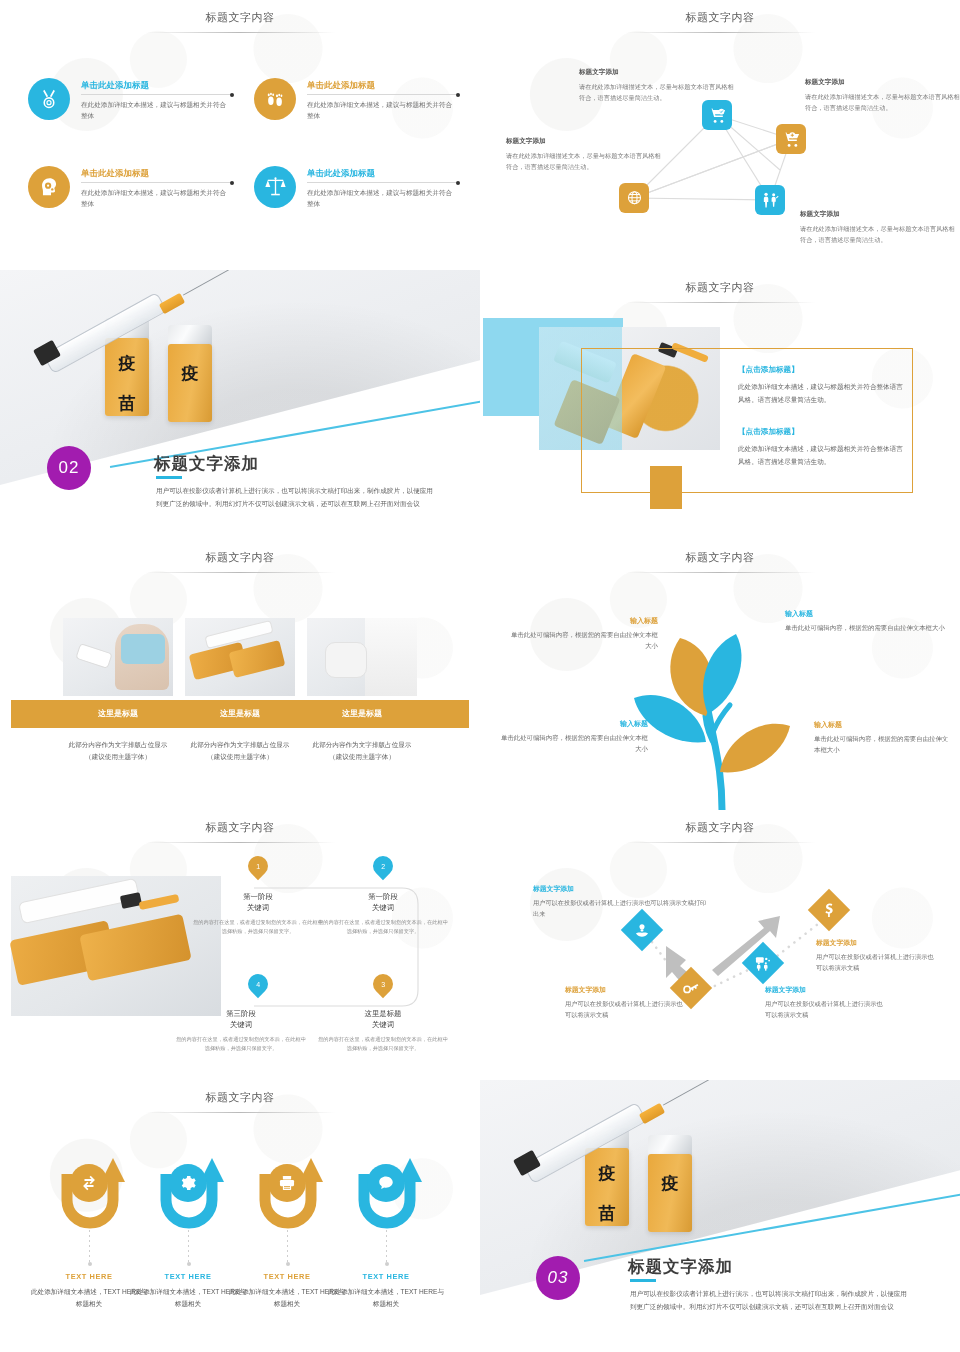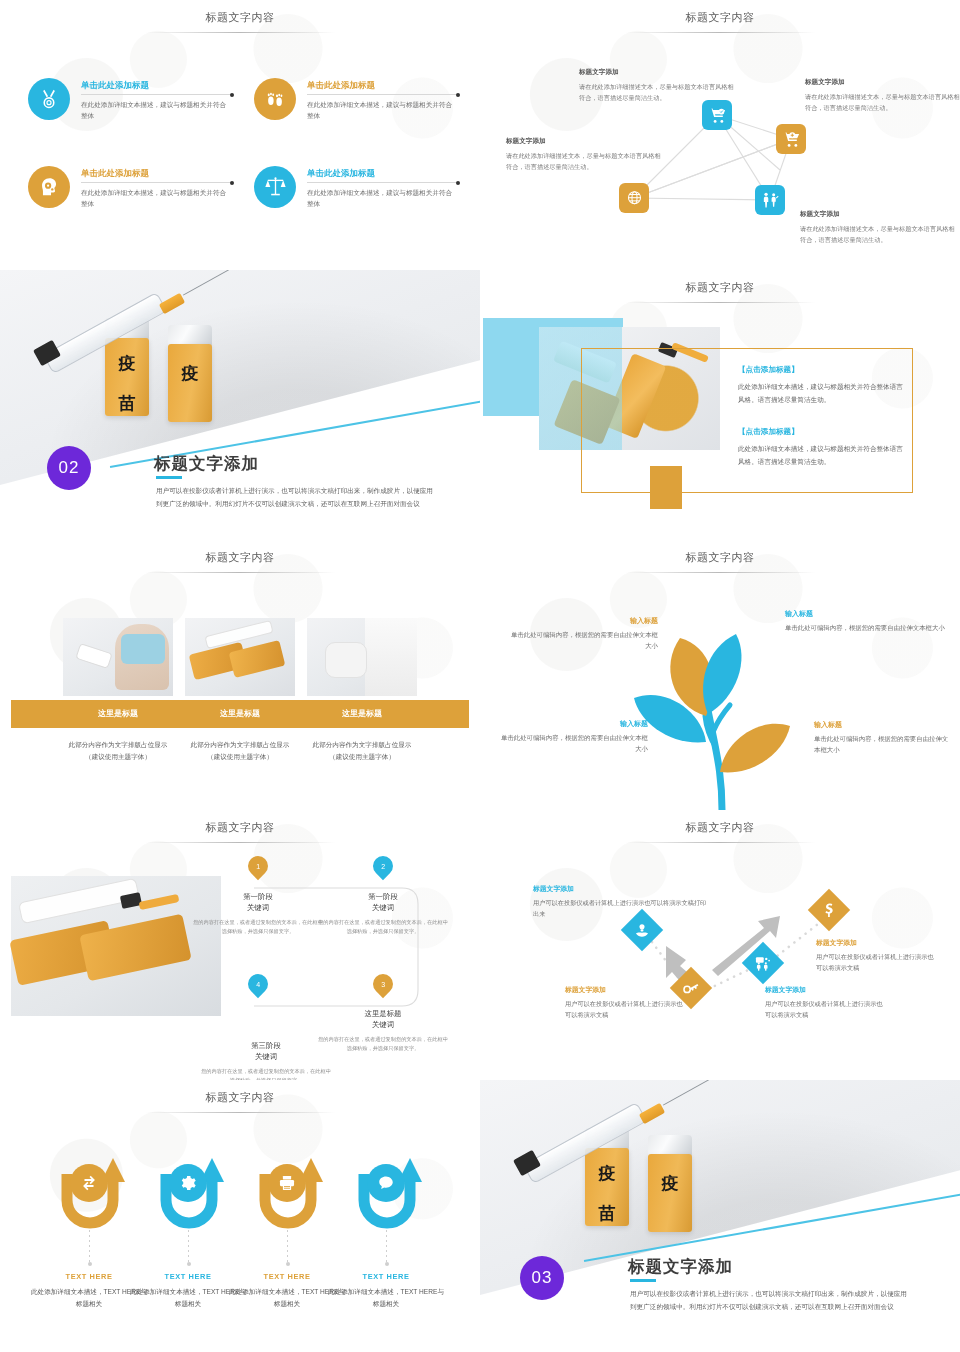--- a/index.html
+++ b/index.html
@@ -64,21 +64,21 @@
              background:linear-gradient(120deg,#e8eaec,#fbfcfd 40%,#c9ced3); }
   .vialtxt { position:absolute; color:#1a1a1a; font-weight:bold; text-align:center;
              font-family:"DejaVu Sans", sans-serif; }
   .syr { position:absolute; border-radius:6px;
          background:linear-gradient(180deg,rgba(255,255,255,.95),rgba(226,231,236,.9));
          border:1px solid rgba(180,188,196,.8); }
   .needle { position:absolute; background:#8f959b; }
   .hub { position:absolute; background:linear-gradient(180deg,#f6b23c,#e09b2a); border-radius:2px; }
   .diag { position:absolute; height:1.6px; background:#4cc3e6; transform-origin:left center; }
   .numcirc { position:absolute; width:44px; height:44px; border-radius:50%;
-             background:#6d28d9; color:#fff; display:flex; align-items:center;
+             background:#a21caf; color:#fff; display:flex; align-items:center;
              justify-content:center; font-size:17px; letter-spacing:1px; }
   .heroH { position:absolute; font-size:16.5px; color:#3d3d3d; font-weight:bold;
            letter-spacing:1px; }
   .heroRule { position:absolute; width:26px; height:2.5px; background:#29b6e0; }
   .heroP { position:absolute; font-size:6.6px; color:#5e5e5e; line-height:1.95; width:282px; }
 
   
   .cyanbox { position:absolute; background:#8ed8ef; }
   .photo4 { position:absolute;
             background:
@@ -480,21 +480,21 @@
     <div class="stg" style="left:193px; top:82px;">
       <div class="stgh">第一阶段</div>
       <div class="stgh">关键词</div>
       <div class="stgd">您的内容打在这里，或者通过复制您的文本后，在此框中选择粘贴，并选择只保留文字。</div>
     </div>
     <div class="stg" style="left:318px; top:82px;">
       <div class="stgh">第一阶段</div>
       <div class="stgh">关键词</div>
       <div class="stgd">您的内容打在这里，或者通过复制您的文本后，在此框中选择粘贴，并选择只保留文字。</div>
     </div>
-    <div class="stg" style="left:201px; top:199px;margin-top:32px;">
+    <div class="stg" style="left:176px; top:199px;">
       <div class="stgh">第三阶段</div>
       <div class="stgh">关键词</div>
       <div class="stgd">您的内容打在这里，或者通过复制您的文本后，在此框中选择粘贴，并选择只保留文字。</div>
     </div>
     <div class="stg" style="left:318px; top:199px;">
       <div class="stgh">这里是标题</div>
       <div class="stgh">关键词</div>
       <div class="stgd">您的内容打在这里，或者通过复制您的文本后，在此框中选择粘贴，并选择只保留文字。</div>
     </div>
   </section>
@@ -646,21 +646,21 @@
       <div class="vialtxt" style="left:168px; top:92px; width:44px; font-size:17px;">疫</div>
 
       <div class="syr" style="left:40px; top:52px; width:130px; height:22px; transform:rotate(-29deg);"></div>
       <div class="hub" style="left:160px; top:28px; width:24px; height:11px; transform:rotate(-29deg);"></div>
       <div class="needle" style="left:180px; top:12px; width:52px; height:1.3px; transform:rotate(-29deg);"></div>
       <div style="position:absolute; left:36px; top:74px; width:22px; height:18px; background:#2a2a2a; border-radius:2px; transform:rotate(-29deg);"></div>
     </div>
 
     <div class="diag" style="left:104px; top:180px; width:400px; transform:rotate(-10deg);"></div>
 
-    <div class="numcirc" style="left:40px; top:176px;">
+    <div class="numcirc" style="left:56px; top:176px;font-style:italic;">
       <span>03</span>
     </div>
 
     <div class="heroH" style="left:148px; top:176px;">标题文字添加</div>
     <div class="heroRule" style="left:150px; top:199px;"></div>
     <div class="heroP" style="left:150px; top:208px;">用户可以在投影仪或者计算机上进行演示，也可以将演示文稿打印出来，制作成胶片，以便应用到更广泛的领域中。利用幻灯片不仅可以创建演示文稿，还可以在互联网上召开面对面会议</div>
   </section>
 
 </div>
 

